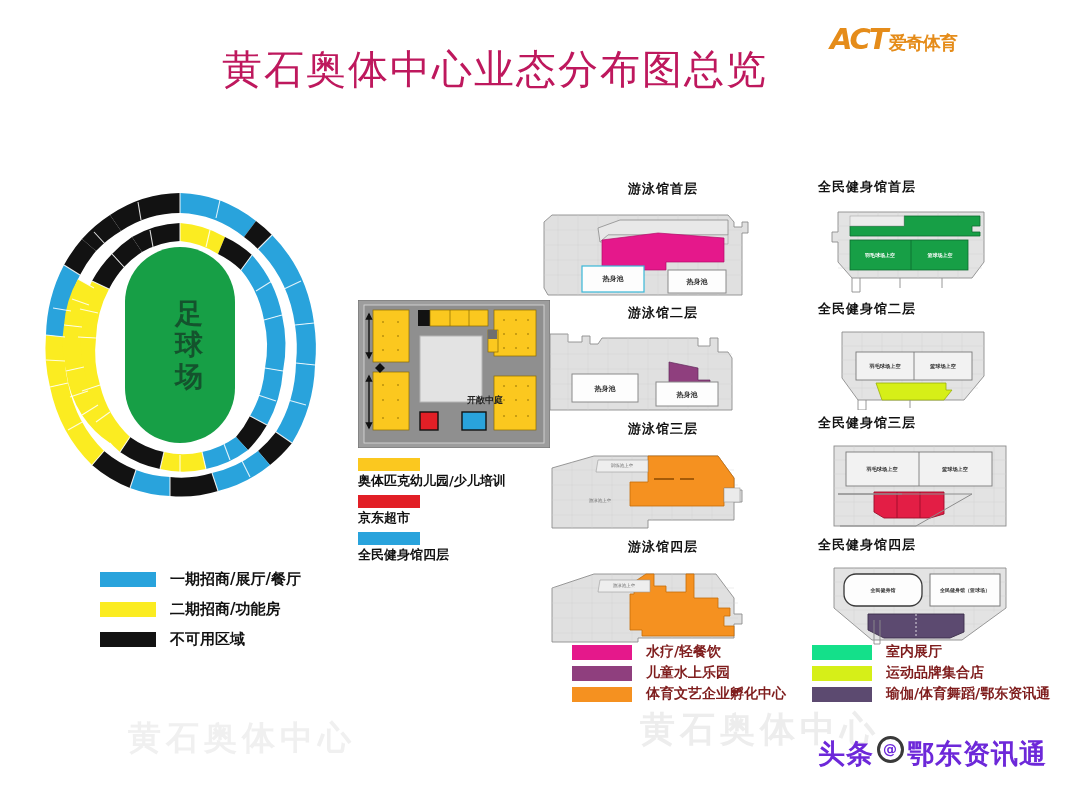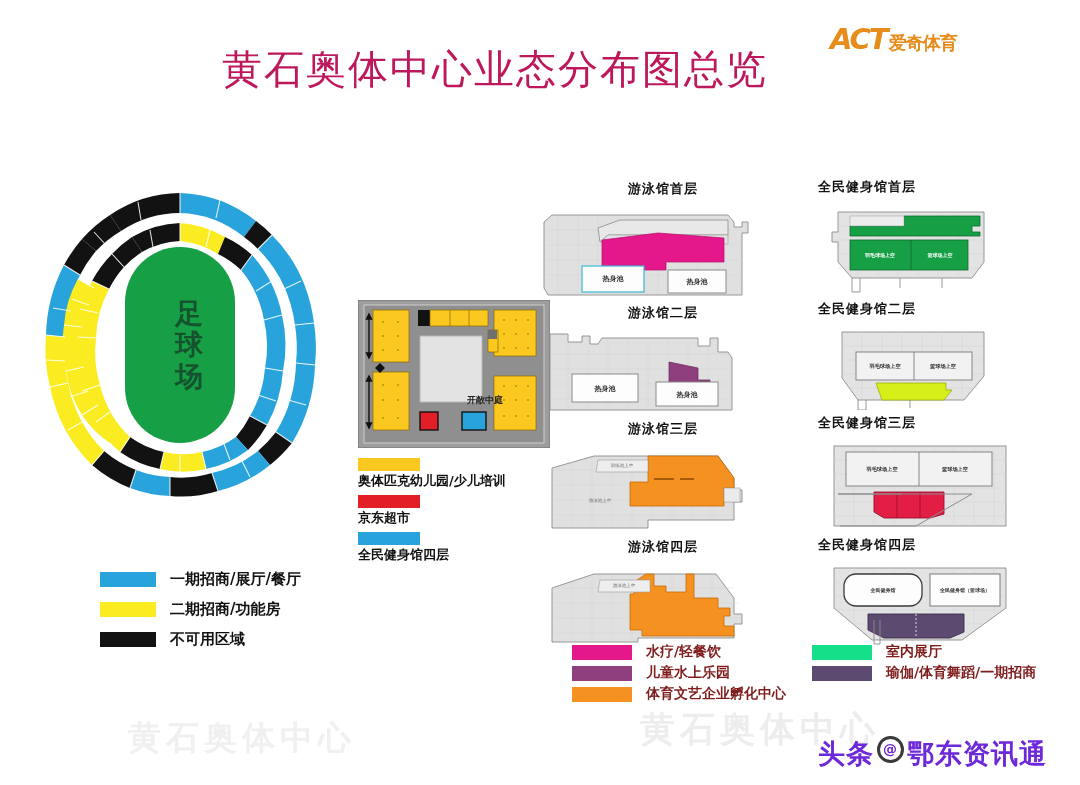--- a/index.html
+++ b/index.html
@@ -476,22 +476,26 @@
       </div>
     </div>
   </div>
 
   <div class="leg" style="left:812px;top:643px;">
     <div class="row">
       <span class="sw" style="background:#14e08a"></span>
       <span class="lb">室内展厅</span>
     </div>
     <div class="row">
+      <span class="sw" style="background:#d6ef18"></span>
+      <span class="lb">运动品牌集合店</span>
+    </div>
+    <div class="row">
       <span class="sw" style="background:#5c4a70"></span>
-      <span class="lb">瑜伽/体育舞蹈/一期招商</span>
+      <span class="lb">瑜伽/体育舞蹈/鄂东资讯通</span>
     </div>
   </div>
 
   <div class="wm-faint">黄石奥体中心</div>
   <div class="wm-faint2">黄石奥体中心</div>
   <div class="wm-main">
     <span>头条</span>
     <span class="at">@</span>
     <span>鄂东资讯通</span>
   </div>

